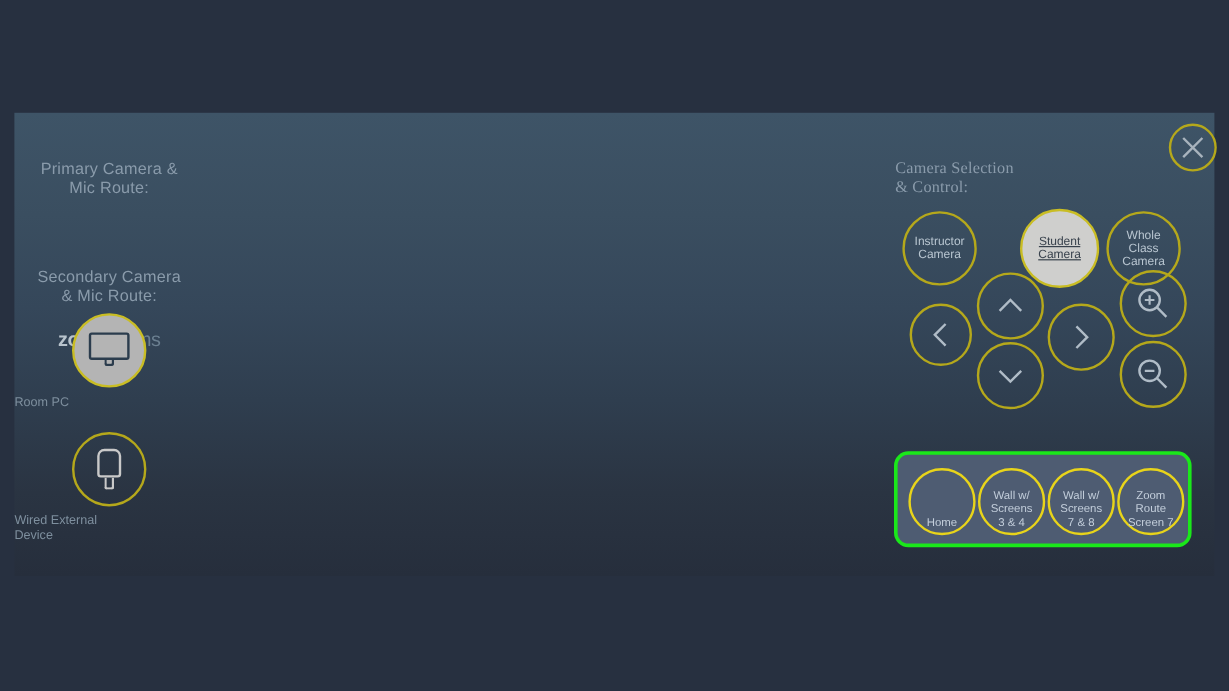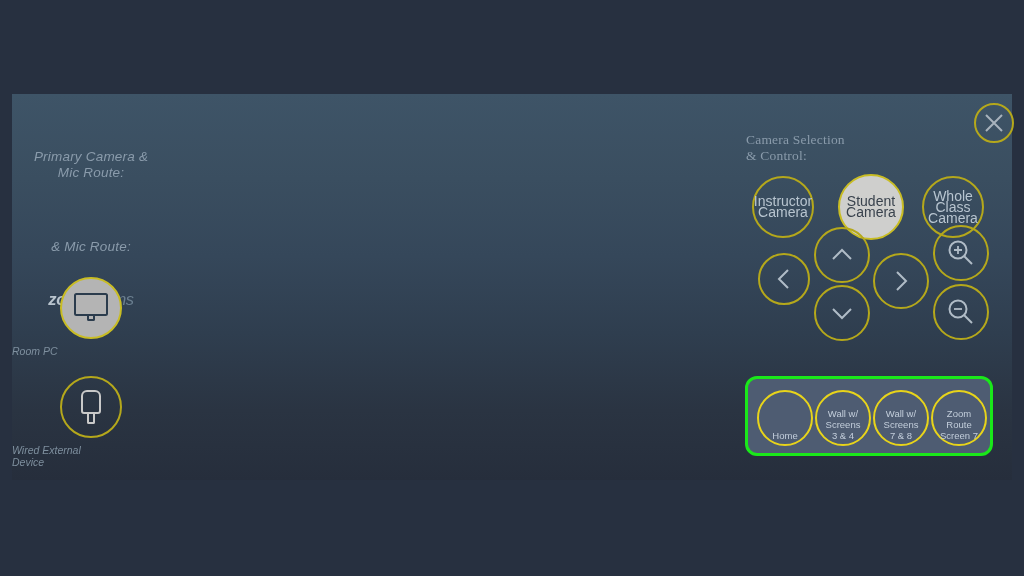--- a/index.html
+++ b/index.html
@@ -10,21 +10,21 @@
   }
   #screen { position:relative; width:1024px; height:576px; background:#273040; }
 
   
   #panel {
     position:absolute; left:12px; top:94px; width:1000px; height:386px;
     background:linear-gradient(180deg,#3e5467 0%, #3a4e60 22%, #35475a 42%, #2f3e4f 62%, #2a3442 82%, #262e3c 100%);
   }
 
   
-  #left-col { position:absolute; left:0px; top:16px; width:158px; height:386px;font-style:italic; }
+  #left-col { position:absolute; left:0px; top:0px; width:158px; height:386px; }
   .col-heading {
     width:158px; text-align:center; color:#8a9bab; font-size:13.5px;
     line-height:16px; letter-spacing:.2px;
   }
   #primary-heading { position:absolute; left:0; top:39px; }
   #secondary-heading { position:absolute; left:0; top:129px; }
 
   #zoomrooms-logo {
     position:absolute; left:0; top:180px; width:158px; text-align:center;
     font-size:16.5px; letter-spacing:-0.4px; font-weight:700;
@@ -83,26 +83,26 @@
   
   #right-col { position:absolute; left:722px; top:0; width:278px; height:386px; }
   #camera-heading {
     position:absolute; left:12px; top:38px; color:#8a9bab; font-size:13.5px;
     line-height:16px; letter-spacing:.2px;font-family:Liberation Serif, serif;
   }
 
   .cam-btn {
     position:absolute; width:62px; height:62px; border-radius:50%;
     border:2.5px solid #b5a81b; display:flex; align-items:center;
-    justify-content:center; text-align:center; font-size:14px; line-height:11px;
+    justify-content:center; text-align:center; font-size:10px; line-height:11px;
     color:#b8c5d0; padding:3px; cursor:pointer;
   }
   .cam-btn.selected { background:#cfcfcd; color:#39424d; border-color:#c9bd24; }
   #cam-instructor { left:18px; top:82px; }
-  #cam-student    { left:104px; top:80px; width:66px; height:66px; }
+  #cam-student    { left:116px; top:80px; width:66px; height:66px;text-decoration:underline; }
   #cam-whole      { left:188px; top:82px; }
 
   
   .ctl-btn {
     position:absolute; border-radius:50%; border:2.5px solid #b5a81b;
     display:flex; align-items:center; justify-content:center; cursor:pointer;
   }
   #ctl-left  { left:24px;  top:159px; width:52px; height:52px; }
   #ctl-up    { left:80px;  top:133px; width:56px; height:56px; }
   #ctl-down  { left:80px;  top:191px; width:56px; height:56px; }
@@ -145,20 +145,21 @@
       <div id="primary-heading" class="col-heading">
         <div>Primary Camera &amp;</div>
         <div>Mic Route:</div>
       </div>
 
       <div id="zoomrooms-logo">
         <span class="zoom-part">zoom</span><span class="rooms-part">rooms</span>
       </div>
 
       <div id="secondary-heading" class="col-heading">
+        <div>Secondary Camera</div>
         <div>&amp; Mic Route:</div>
       </div>
 
       <div id="route-room-pc" class="route-btn">
         <div class="route-circle filled">
           <span class="icon-monitor">
             <span class="scr"></span>
               <span class="neck"></span>
           </span>
         </div>

